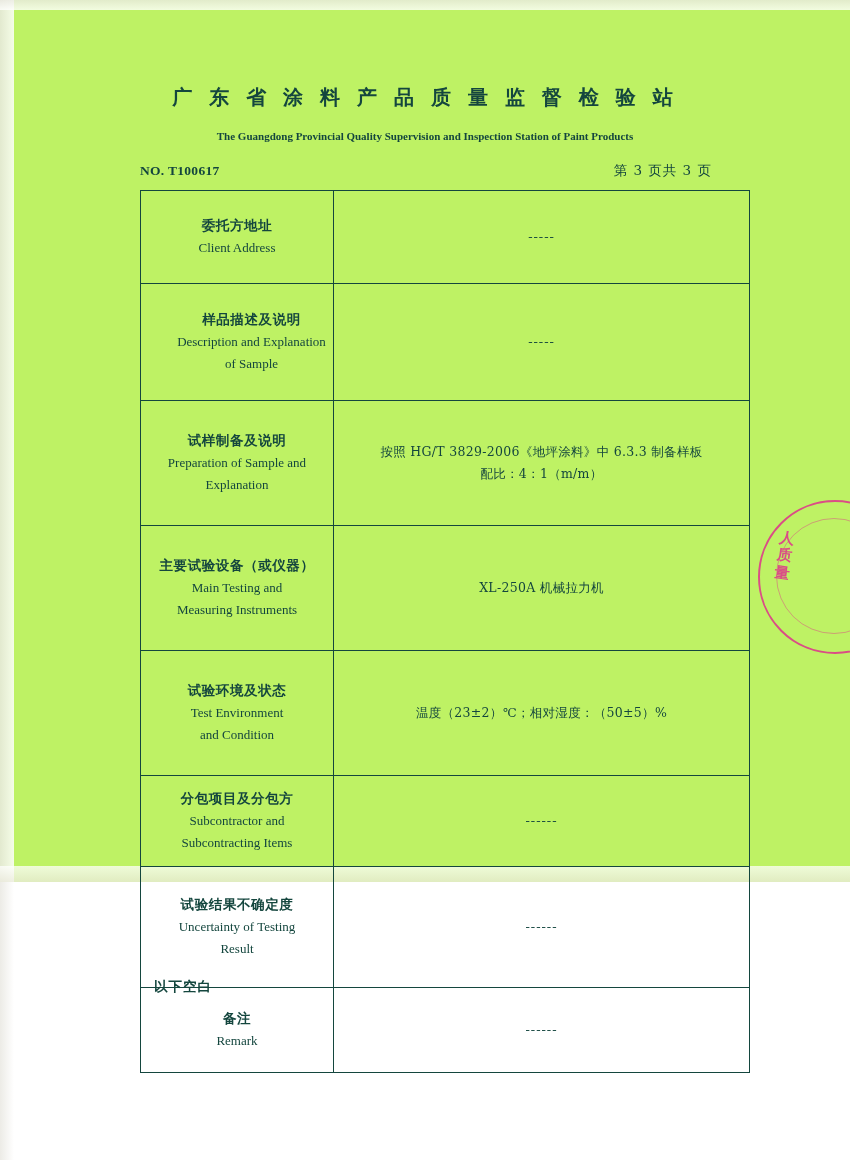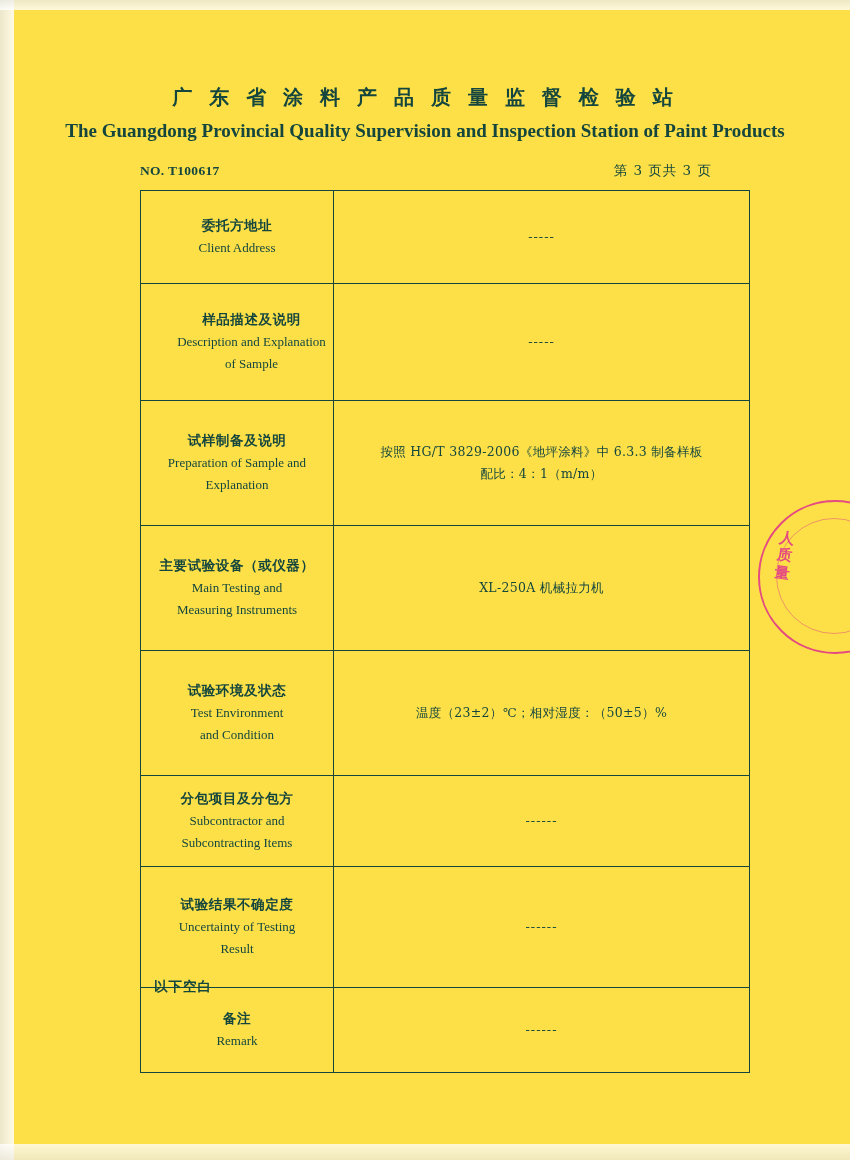--- a/index.html
+++ b/index.html
@@ -12,22 +12,22 @@
     background: #ffffff;
     font-family: "Liberation Serif", serif;
     color: #1b4b43;
     position: relative;
     overflow: hidden;
   }
   .page {
     position: absolute;
     left: 0; top: 0;
     width: 850px;
-    height: 1160px;
-    background: #fde047;
+    height: 882px;
+    background: #bef264;
   }
   
   .scan-edge-left {
     position: absolute;
     left: 0; top: 0;
     width: 14px; height: 1160px;
     background: linear-gradient(to right, #e9e8e2, #ffffff);
     opacity: .85;
   }
   .scan-edge-top {
@@ -54,23 +54,23 @@
   }
   .title-cn {
     font-family: "DejaVu Serif", serif;
     font-size: 20px;
     font-weight: bold;
     letter-spacing: 5px;
     color: #14463e;
     white-space: nowrap;
   }
   .title-en {
-    margin-top: 9px;
-    font-family: "Liberation Serif", serif;
-    font-size: 19px;
+    margin-top: 19px;
+    font-family: "Liberation Serif", serif;
+    font-size: 11px;
     font-weight: bold;
     color: #14463e;
   }
 
   .meta-row {
     position: absolute;
     left: 140px;
     top: 162px;
     width: 572px;
     display: flex;

